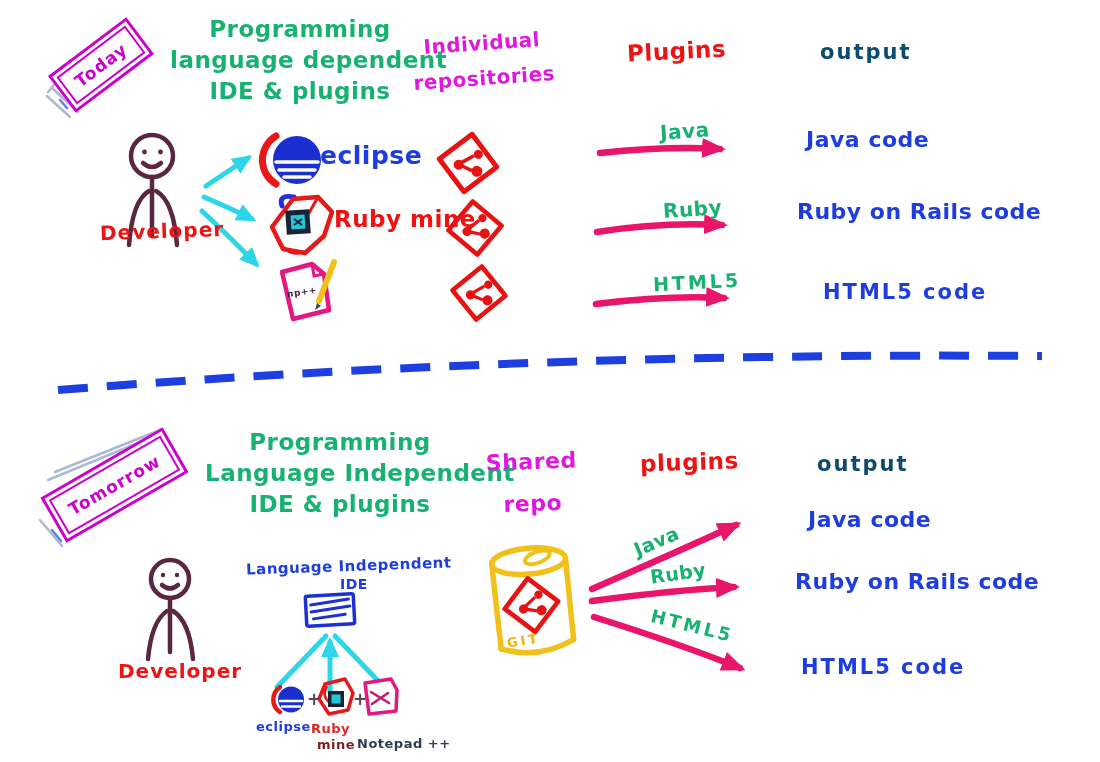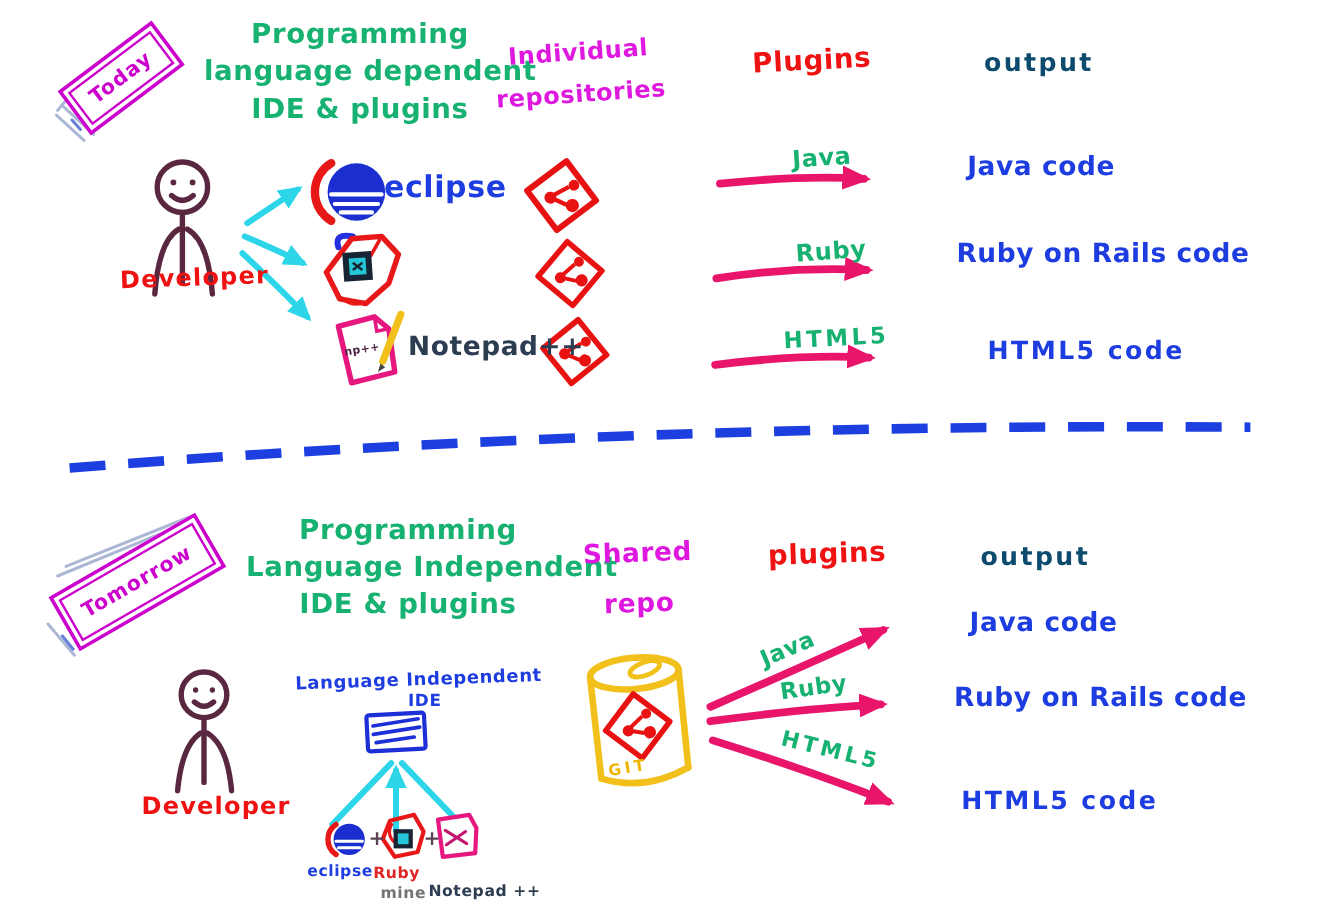--- a/index.html
+++ b/index.html
@@ -175,22 +175,22 @@
   </div>
 
   <div class="txt c-red" style="left:627px;top:38px;font-size:23px;transform:rotate(-3deg)">Plugins</div>
 
   <div class="txt c-plum" style="left:820px;top:40px;font-size:21px;letter-spacing:2px">output</div>
 
   <div class="txt c-red" style="left:100px;top:219px;font-size:20px;transform:rotate(-2deg);letter-spacing:1px">Developer</div>
 
   <div class="txt c-blue" style="left:320px;top:141px;font-size:25px">eclipse</div>
 
-
-  <div class="txt c-slate" style="left:340px;top:277px;font-size:22px">Notepad++</div>
+  <div class="txt c-red" style="left:334px;top:206px;font-size:23px">Ruby mine</div>
+
 
   <div class="txt" style="left:287px;top:287px;font-size:9px;color:#4a2040;transform:rotate(-9deg)">np++</div>
 
   <div class="txt c-green" style="left:660px;top:119px;font-size:20px;transform:rotate(-4deg)">Java</div>
   <div class="txt c-green" style="left:663px;top:197px;font-size:20px;transform:rotate(-4deg)">Ruby</div>
   <div class="txt c-green" style="left:653px;top:271px;font-size:19px;letter-spacing:3px;transform:rotate(-3deg)">HTML5</div>
 
   <div class="txt c-blue" style="left:806px;top:127px;font-size:22px">Java code</div>
   <div class="txt c-blue" style="left:797px;top:199px;font-size:22px">Ruby on Rails code</div>
   <div class="txt c-blue" style="left:823px;top:280px;font-size:21px;letter-spacing:2px">HTML5 code</div>
@@ -221,21 +221,21 @@
   <div class="txt c-blue" style="left:246px;top:557px;font-size:15px;transform:rotate(-2deg)">Language Independent</div>
   <div class="txt c-blue" style="left:340px;top:576px;font-size:14px">IDE</div>
 
   <div class="txt c-yellow" style="left:507px;top:633px;font-size:13px;letter-spacing:3px;transform:rotate(-9deg)">GIT</div>
 
   <div class="txt" style="left:307px;top:689px;font-size:17px;color:#5a4455">+</div>
   <div class="txt" style="left:353px;top:689px;font-size:17px;color:#5a4455">+</div>
 
   <div class="txt c-blue" style="left:256px;top:719px;font-size:13px">eclipse</div>
   <div class="txt" style="left:311px;top:721px;font-size:13px;color:#e02525">Ruby</div>
-  <div class="txt" style="left:317px;top:737px;font-size:13px;color:#737373">mine</div>
+  <div class="txt" style="left:317px;top:737px;font-size:13px;color:#7f1d1d">mine</div>
   <div class="txt c-slate" style="left:357px;top:736px;font-size:13px">Notepad ++</div>
 
   <div class="txt c-green" style="left:633px;top:530px;font-size:19px;transform:rotate(-23deg)">Java</div>
   <div class="txt c-green" style="left:650px;top:562px;font-size:19px;transform:rotate(-8deg)">Ruby</div>
   <div class="txt c-green" style="left:650px;top:615px;font-size:18px;letter-spacing:3px;transform:rotate(14deg)">HTML5</div>
 
   <div class="txt c-blue" style="left:808px;top:507px;font-size:22px">Java code</div>
   <div class="txt c-blue" style="left:795px;top:569px;font-size:22px">Ruby on Rails code</div>
   <div class="txt c-blue" style="left:801px;top:655px;font-size:21px;letter-spacing:2px">HTML5 code</div>
 

